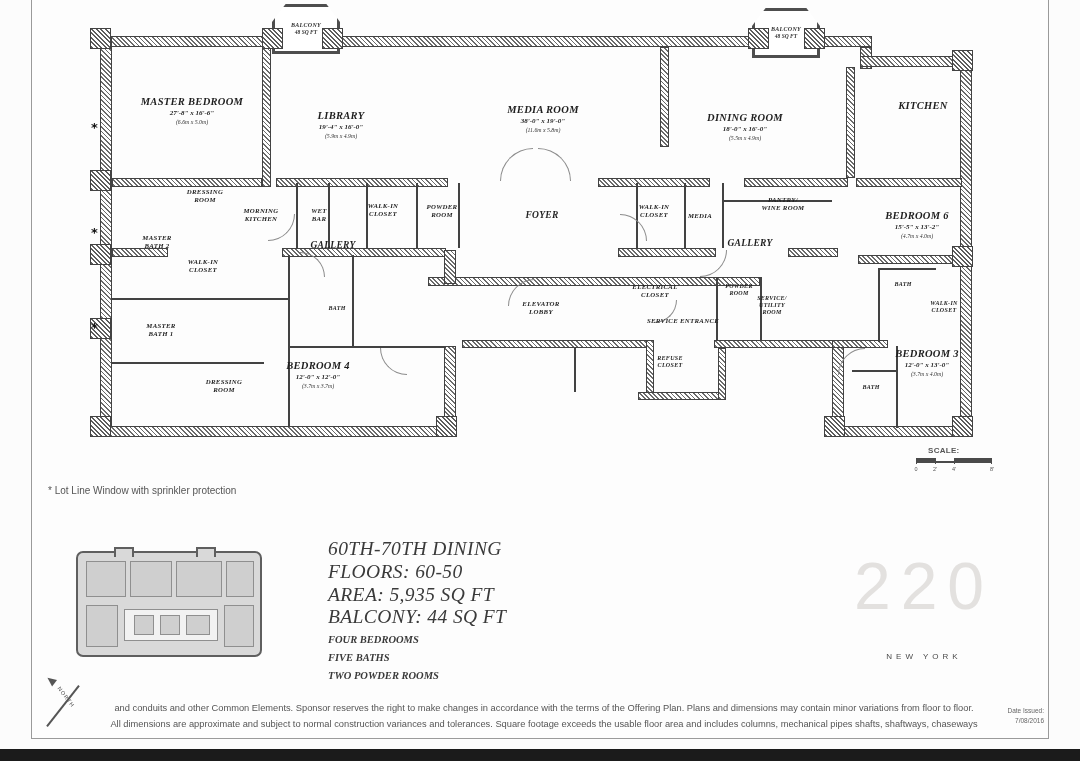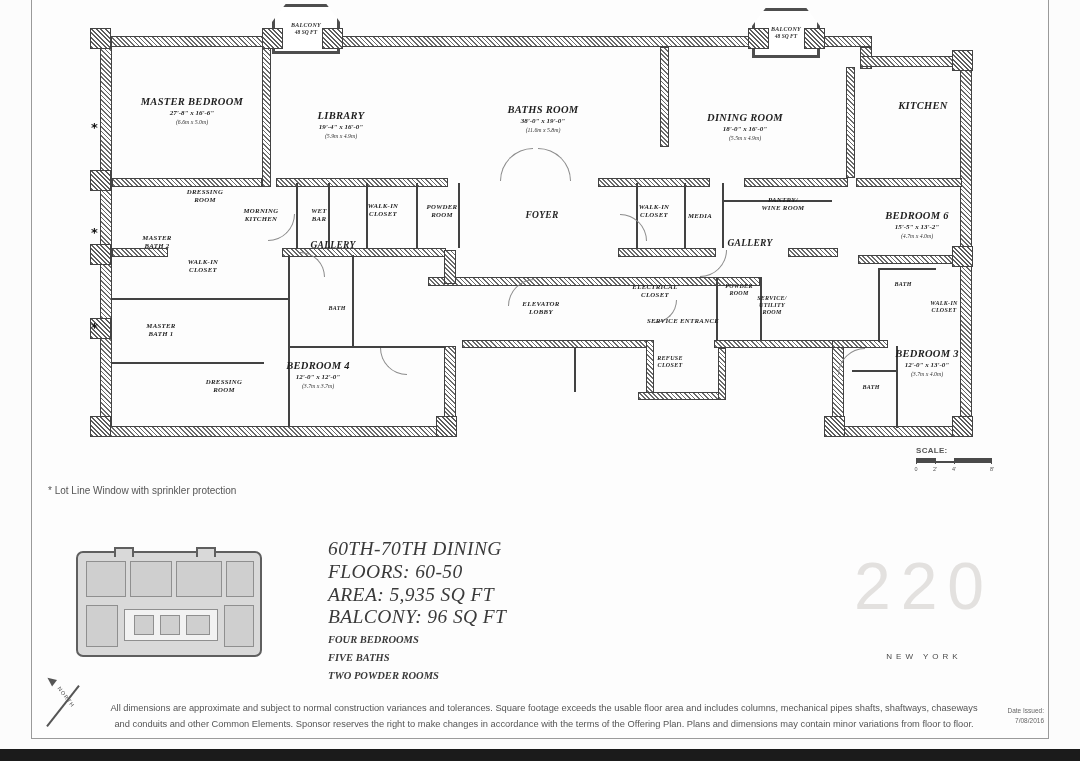--- a/index.html
+++ b/index.html
@@ -35,21 +35,21 @@
   .room.md .r-name{font-size:9.5px;}
   .room.sm .r-name{font-size:6.8px;}
   .room.xs .r-name{font-size:6px;}
   .room .r-dims{font-size:7px;font-weight:600;margin-top:1px;}
   .room .r-metric{font-size:5.8px;margin-top:1px;color:#333;}
   .room.nw .r-name{white-space:nowrap;}
   .ast{position:absolute;font-size:13px;font-weight:700;color:#111;font-family:"DejaVu Sans",sans-serif;}
 
   
   .scale-block{position:absolute;left:916px;top:446px;width:90px;font-family:"Liberation Sans",sans-serif;color:#555;}
-  .scale-label{font-size:8px;font-weight:700;letter-spacing:.3px;}
+  .scale-label{font-size:8px;font-weight:700;letter-spacing:.3px;margin-left:12px;}
   .scale-bar{position:relative;margin-top:3px;width:76px;height:6px;}
   .sb-seg{position:absolute;height:3px;background:#4a4a4a;}
   .sb-base{position:absolute;left:0;top:3px;width:76px;height:2px;background:#4a4a4a;}
   .sb-tick{position:absolute;top:0;width:1px;height:6px;background:#4a4a4a;}
   .scale-ticks{position:relative;margin-top:2px;height:8px;}
   .sc-t{position:absolute;transform:translateX(-50%);font-size:5.5px;color:#555;}
 
   
   .lot-note{position:absolute;left:48px;top:485px;font-family:"Liberation Sans",sans-serif;
             font-size:10px;color:#555;}
@@ -183,21 +183,21 @@
         <div class="r-name">MASTER BEDROOM</div>
         <div class="r-dims">27'-8" x 16'-6"</div>
         <div class="r-metric">(6.6m x 5.0m)</div>
       </div>
       <div class="room lg nw" style="left: 341px; top: 110px;">
         <div class="r-name">LIBRARY</div>
         <div class="r-dims">19'-4" x 16'-0"</div>
         <div class="r-metric">(5.9m x 4.9m)</div>
       </div>
       <div class="room lg nw" style="left: 543px; top: 104px;">
-        <div class="r-name">BATHS ROOM</div>
+        <div class="r-name">MEDIA ROOM</div>
         <div class="r-dims">38'-0" x 19'-0"</div>
         <div class="r-metric">(11.6m x 5.8m)</div>
       </div>
       <div class="room lg nw" style="left: 745px; top: 112px;">
         <div class="r-name">DINING ROOM</div>
         <div class="r-dims">18'-0" x 16'-0"</div>
         <div class="r-metric">(5.5m x 4.9m)</div>
       </div>
       <div class="room lg nw" style="left: 923px; top: 100px;">
         <div class="r-name">KITCHEN</div>
@@ -327,38 +327,38 @@
     <div class="kp" style="left:82px;top:62px;width:18px;height:18px;"></div>
     <div class="kp" style="left:108px;top:62px;width:22px;height:18px;"></div>
     <div class="kp" style="left:8px;top:52px;width:30px;height:40px;"></div>
     <div class="kp" style="left:146px;top:52px;width:28px;height:40px;"></div>
   </div>
 
   <div class="summary">
     <div class="big">60TH-70TH DINING</div>
     <div class="big">FLOORS: 60-50</div>
     <div class="big">AREA: 5,935 SQ FT</div>
-    <div class="big">BALCONY: 96 SQ FT</div>
+    <div class="big">BALCONY: 44 SQ FT</div>
     <div class="small">FOUR BEDROOMS</div>
     <div class="small">FIVE BATHS</div>
     <div class="small">TWO POWDER ROOMS</div>
   </div>
 
   <div class="watermark">220</div>
   <div class="bcity">NEW YORK</div>
 
   <div class="north">
     <div class="n-shaft"></div>
     <div class="n-head"></div>
     <span class="n-label">NORTH</span>
   </div>
 
   <div class="disclaimer">
+    <div>and conduits and other Common Elements. Sponsor reserves the right to make changes in accordance with the terms of the Offering Plan. Plans and dimensions may contain minor variations from floor to floor.</div>
     <div>All dimensions are approximate and subject to normal construction variances and tolerances. Square footage exceeds the usable floor area and includes columns, mechanical pipes shafts, shaftways, chaseways</div>
-    <div>and conduits and other Common Elements. Sponsor reserves the right to make changes in accordance with the terms of the Offering Plan. Plans and dimensions may contain minor variations from floor to floor.</div>
   </div>
   <div class="dateissued">
     <div>Date Issued:</div>
     <div>7/08/2016</div>
   </div>
 
   <div class="blackbar"></div>
 </div>
 
 </body></html>

